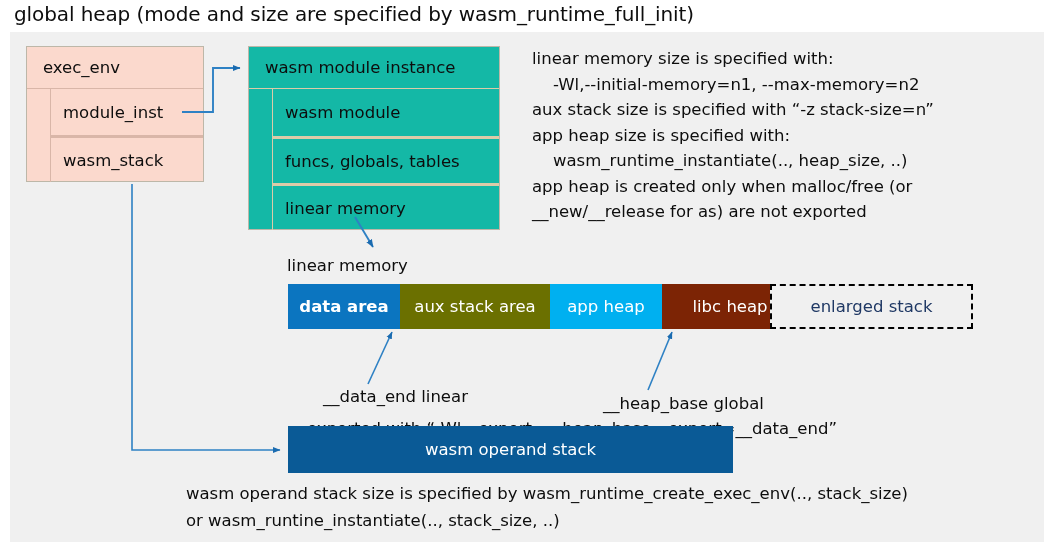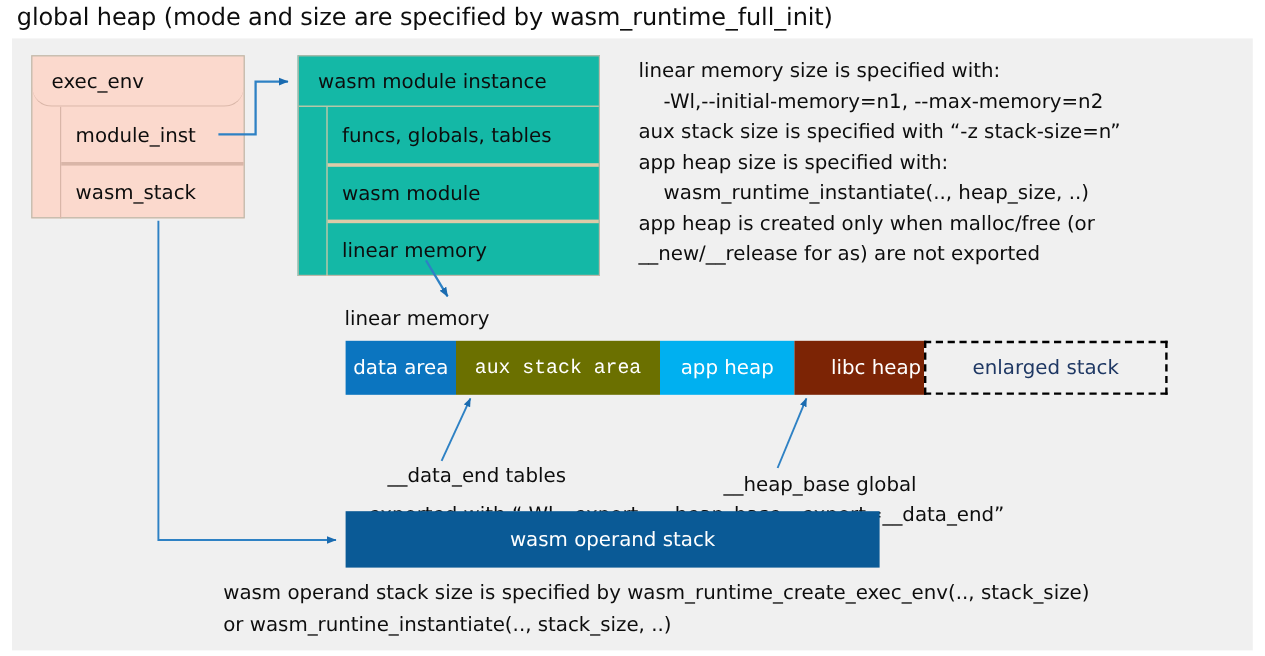--- a/index.html
+++ b/index.html
@@ -78,21 +78,21 @@
   .struct-row + .struct-row { border-top: 3px solid #ec4899; }
 
   
   #exec-env-box {
     left: 16px;
     top: 14px;
     width: 178px;
     height: 136px;
     background: #fbd9cd;
   }
-  #exec-env-box .struct-head { border-bottom-color: #d9b6a8; border-radius: 16px; }
+  #exec-env-box .struct-head { border-bottom-color: #d9b6a8; }
   #exec-env-box .struct-gutter { border-right-color: #d9b6a8; }
   #exec-env-box .struct-row + .struct-row { border-top-color: #d9b6a8; }
   #exec-env-box .struct-body { height: 93px; }
   #exec-env-box .struct-row { height: 46px; }
   #exec-env-box .struct-row:last-child { height: 47px; }
 
   
   #module-instance-box {
     left: 238px;
     top: 14px;
@@ -207,45 +207,45 @@
         <div class="struct-row">wasm_stack</div>
       </div>
     </div>
   </div>
 
   <div class="struct-box" id="module-instance-box">
     <div class="struct-head">wasm module instance</div>
     <div class="struct-body">
       <div class="struct-gutter"></div>
       <div class="struct-rows">
+        <div class="struct-row">wasm module</div>
         <div class="struct-row">funcs, globals, tables</div>
-        <div class="struct-row">wasm module</div>
         <div class="struct-row">linear memory</div>
       </div>
     </div>
   </div>
 
   <div id="memory-config-note">linear memory size is specified with:
     -Wl,--initial-memory=n1, --max-memory=n2
 aux stack size is specified with “-z stack-size=n”
 app heap size is specified with:
     wasm_runtime_instantiate(.., heap_size, ..)
 app heap is created only when malloc/free (or
 __new/__release for as) are not exported</div>
 
   <div id="linear-memory-label">linear memory</div>
   <div id="linear-memory-bar">
-      <div class="mem-seg" style="width: 92px; background: rgb(11, 117, 192); color: rgb(255, 255, 255);">data area</div>
-      <div class="mem-seg" style="width: 170px; background: rgb(107, 112, 0); color: rgb(255, 255, 255); font-family: Liberation Mono, monospace;">aux stack area</div>
+      <div class="mem-seg" style="width: 112px; background: rgb(11, 117, 192); color: rgb(255, 255, 255); font-weight: bold;">data area</div>
+      <div class="mem-seg" style="width: 150px; background: rgb(107, 112, 0); color: rgb(255, 255, 255);">aux stack area</div>
       <div class="mem-seg" style="width: 112px; background: rgb(0, 176, 240); color: rgb(255, 255, 255);">app heap</div>
       <div class="mem-seg" style="width: 108px; background: rgb(124, 36, 5); color: rgb(255, 255, 255); padding-left: 28px;">libc heap</div>
       <div class="mem-seg enlarged" style="width: 203px;">enlarged stack</div>
     </div>
 
-  <div class="bar-annotation" id="data-end-label">__data_end tables</div>
+  <div class="bar-annotation" id="data-end-label">__data_end linear</div>
   <div class="bar-annotation" id="heap-base-label">__heap_base global</div>
   <div class="bar-annotation" id="export-note">exported with “-Wl,--export=__heap_base,--export=__data_end”</div>
 
   <div id="wasm-operand-stack-box">wasm operand stack</div>
   <div id="operand-stack-note">wasm operand stack size is specified by wasm_runtime_create_exec_env(.., stack_size)
 or wasm_runtine_instantiate(.., stack_size, ..)</div>
 
   <svg id="connectors">
     <defs>
       <marker id="ah" markerWidth="9" markerHeight="9" refX="7.5" refY="3.6" orient="auto" markerUnits="userSpaceOnUse">

